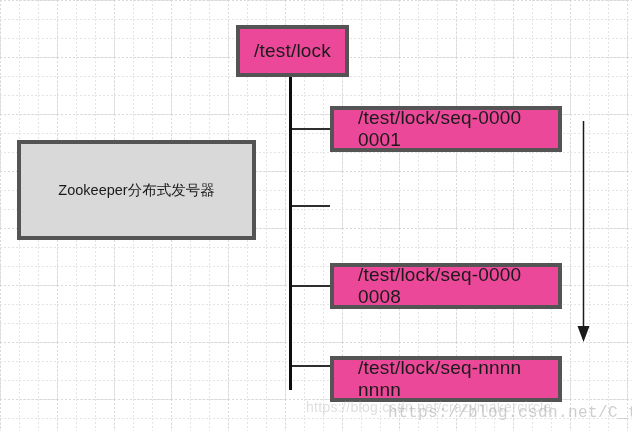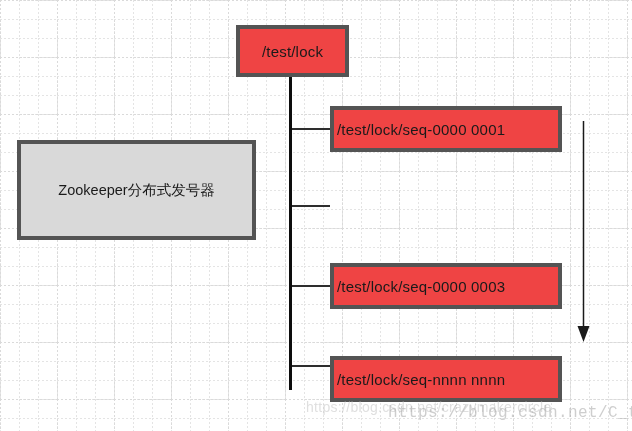--- a/index.html
+++ b/index.html
@@ -16,41 +16,41 @@
     overflow: hidden;
   }
   #grid-svg, #connector-svg {
     position: absolute;
     left: 0;
     top: 0;
   }
   .node-box {
     position: absolute;
     box-sizing: border-box;
-    background: #ef4444;
+    background: #ec4899;
     border: 4px solid #545454;
     color: #1a1a1a;
     display: flex;
     align-items: center;
-    font-size: 15px;
+    font-size: 19px;
     letter-spacing: 0.2px;
   }
   .node-box.root {
     left: 236px;
     top: 25px;
     width: 113px;
     height: 52px;
     justify-content: center;
   }
   .node-box.child {
     left: 330px;
     width: 232px;
     height: 46px;
     justify-content: flex-start;
-    padding-left: 3px;
+    padding-left: 24px;
   }
   .node-box.child.c0 { top: 106px; }
   .node-box.child.c1 { top: 183px; }
   .node-box.child.c2 { top: 263px; }
   .node-box.child.c3 { top: 356px; }
   .label-box {
     position: absolute;
     left: 17px;
     top: 140px;
     width: 239px;
@@ -138,21 +138,21 @@
   </div>
 
   <div class="node-box root">
     <span>/test/lock</span>
   </div>
 
   <div class="node-box child c0">
     <span>/test/lock/seq-0000 0001</span>
   </div>
   <div class="node-box child c2">
-    <span>/test/lock/seq-0000 0003</span>
+    <span>/test/lock/seq-0000 0008</span>
   </div>
   <div class="node-box child c3">
     <span>/test/lock/seq-nnnn nnnn</span>
   </div>
 
   <svg id="connector-svg" width="632" height="431" aria-hidden="true" style="pointer-events:none;">
     <line x1="583.5" y1="121" x2="583.5" y2="327" stroke="#1a1a1a" stroke-width="1.5"></line>
     <polygon points="583.5,342 577.5,326 589.5,326" fill="#1a1a1a"></polygon>
   </svg>
 

